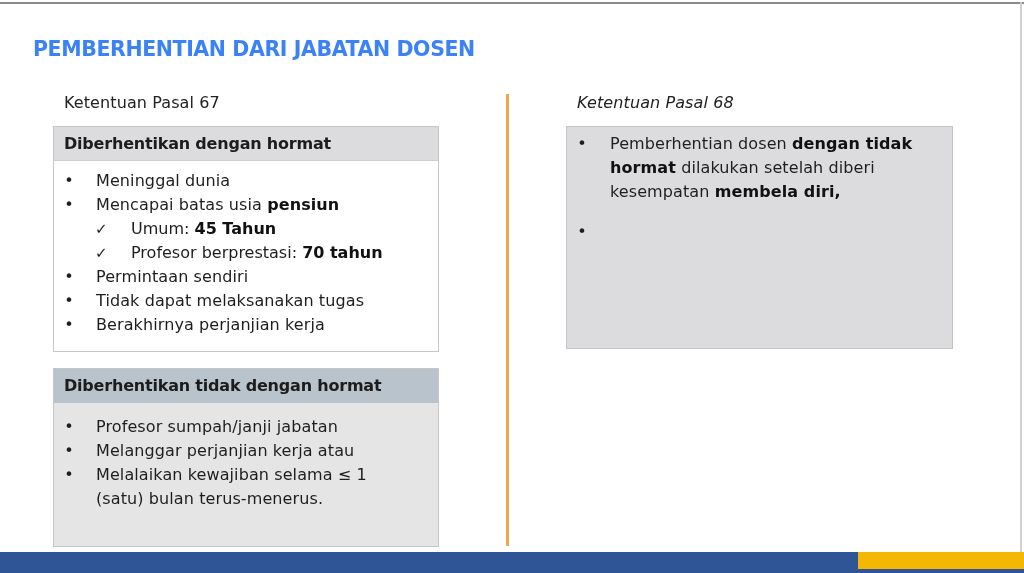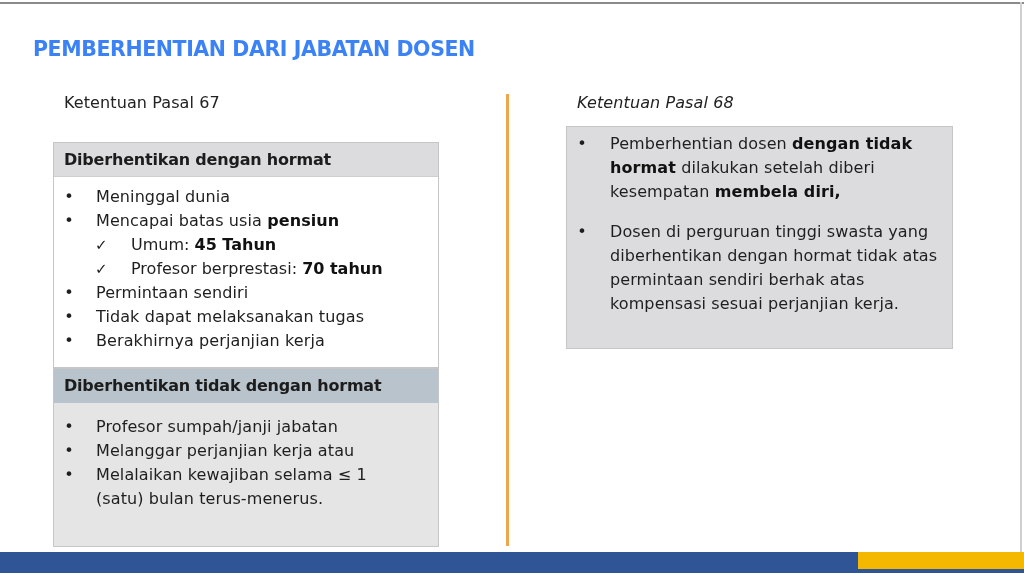--- a/index.html
+++ b/index.html
@@ -21,21 +21,21 @@
     .label-67 { left: 64px; top: 93px; }
     .label-68 { left: 577px; top: 93px; font-style: italic; }
 
     .box { position: absolute; border: 1.5px solid #c6c6c6; }
     .box-header {
       height: 34px; padding-left: 10px; line-height: 34px;
       font-weight: bold; font-size: 16px; color: #1c1c1c; letter-spacing: -0.2px;
     }
     .box-body { padding: 8px 0 6px 0; }
 
-    .box-honor { left: 53px; top: 126px; width: 386px; height: 226px; background: #ffffff; margin-top: 16px; }
+    .box-honor { left: 53px; top: 126px; width: 386px; height: 226px; background: #ffffff; }
     .box-honor .box-header { background: #dcdcde; border-bottom: 1px solid #cfcfcf; }
 
     .box-dishonor { left: 53px; top: 368px; width: 386px; height: 179px; background: #e5e5e5; }
     .box-dishonor .box-header { background: #b9c3cb; }
 
     .item { position: relative; font-size: 16px; line-height: 24px; padding-left: 42px; color: #1e1e1e; letter-spacing: 0.1px; }
     .item .bullet { position: absolute; left: 9px; top: 0; width: 12px; text-align: center; }
     .sub { position: relative; font-size: 16px; line-height: 24px; padding-left: 77px; color: #1e1e1e; }
     .sub .check { position: absolute; left: 41px; top: 0; font-size: 15px; }
     b { font-weight: bold; color: #111; }
@@ -118,19 +118,18 @@
 
 <div class="section-label label-68">Ketentuan Pasal 68</div>
 
 <div class="box box-68">
   <div class="para">
     <span class="bullet">•</span>
     <span>Pemberhentian dosen </span><b>dengan tidak hormat</b><span> dilakukan setelah diberi kesempatan </span><b>membela diri</b><b>,</b>
   </div>
   <div class="para">
     <span class="bullet">•</span>
-    <span>Dosen di perguruan tinggi swasta yang diberhentikan dengan hormat tidak atas permintaan sendiri berhak atas kompensasi sesuai perjanjian kerja.</span>
   </div>
 </div>
 
 <div class="footer-blue"></div>
 <div class="footer-yellow"></div>
 <div class="footer-yellow-base"></div>
 
 </body></html>

